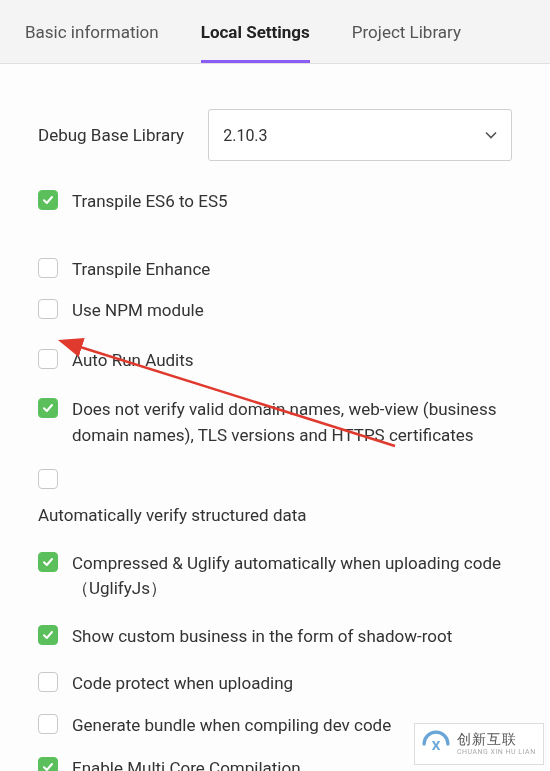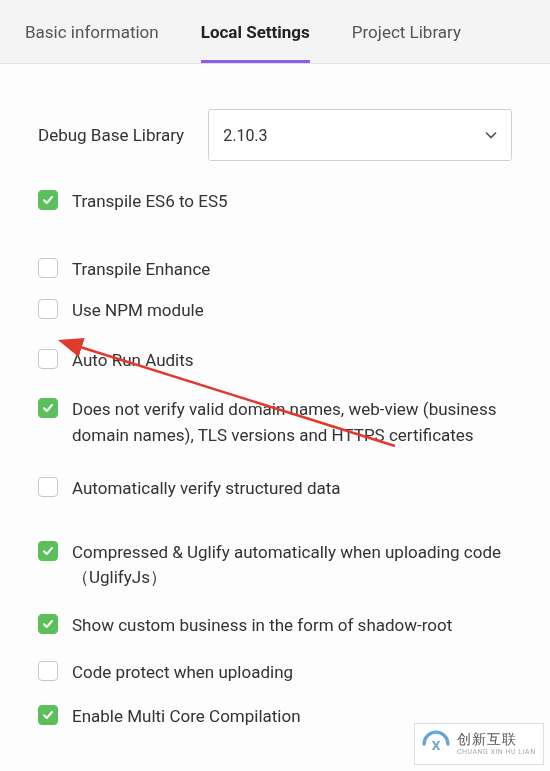--- a/index.html
+++ b/index.html
@@ -186,43 +186,47 @@
         <span class="opt-label">Auto Run Audits</span>
       </div>
       <div class="option-row" style="margin-top: 12px;">
         <span class="checkbox checked">
           <svg class="check-mark" viewBox="0 0 12 12">
             <path d="M2 6.2 L4.8 9 L10 3" fill="none" stroke="#fff" stroke-width="2" stroke-linecap="round" stroke-linejoin="round"></path>
           </svg>
         </span>
         <span class="opt-label">Does not verify valid domain names, web-view (business domain names), TLS versions and HTTPS certificates</span>
       </div>
-      <div class="option-row" style="margin-top: 16px;">
+      <div class="option-row" style="margin-top: 8px; flex-direction: column;">
         <span class="checkbox"></span>
         <span class="opt-label">Automatically verify structured data</span>
       </div>
-      <div class="option-row" style="margin-top: 26px; justify-content: flex-end;">
+      <div class="option-row" style="margin-top: 10px; justify-content: flex-end;">
         <span class="checkbox checked">
           <svg class="check-mark" viewBox="0 0 12 12">
             <path d="M2 6.2 L4.8 9 L10 3" fill="none" stroke="#fff" stroke-width="2" stroke-linecap="round" stroke-linejoin="round"></path>
           </svg>
         </span>
         <span class="opt-label">Compressed &amp; Uglify automatically when uploading code （UglifyJs）</span>
       </div>
       <div class="option-row" style="margin-top: 10px;">
         <span class="checkbox checked">
           <svg class="check-mark" viewBox="0 0 12 12">
             <path d="M2 6.2 L4.8 9 L10 3" fill="none" stroke="#fff" stroke-width="2" stroke-linecap="round" stroke-linejoin="round"></path>
           </svg>
         </span>
         <span class="opt-label">Show custom business in the form of shadow-root</span>
       </div>
       <div class="option-row" style="margin-top: 10px;">
         <span class="checkbox"></span>
         <span class="opt-label">Code protect when uploading</span>
+      </div>
+      <div class="option-row">
+        <span class="checkbox"></span>
+        <span class="opt-label">Generate bundle when compiling dev code</span>
       </div>
       <div class="option-row" style="margin-top: 6px;">
         <span class="checkbox checked">
           <svg class="check-mark" viewBox="0 0 12 12">
             <path d="M2 6.2 L4.8 9 L10 3" fill="none" stroke="#fff" stroke-width="2" stroke-linecap="round" stroke-linejoin="round"></path>
           </svg>
         </span>
         <span class="opt-label">Enable Multi Core Compilation</span>
       </div>
     </div>

